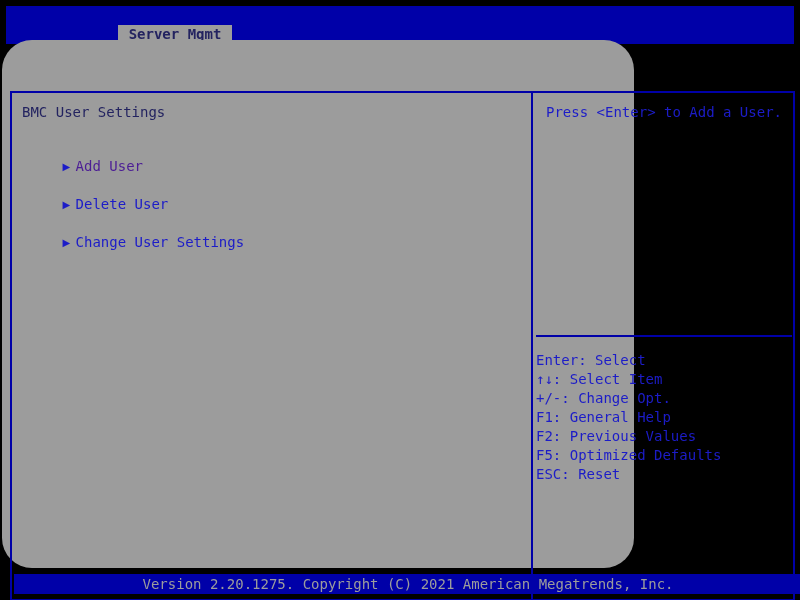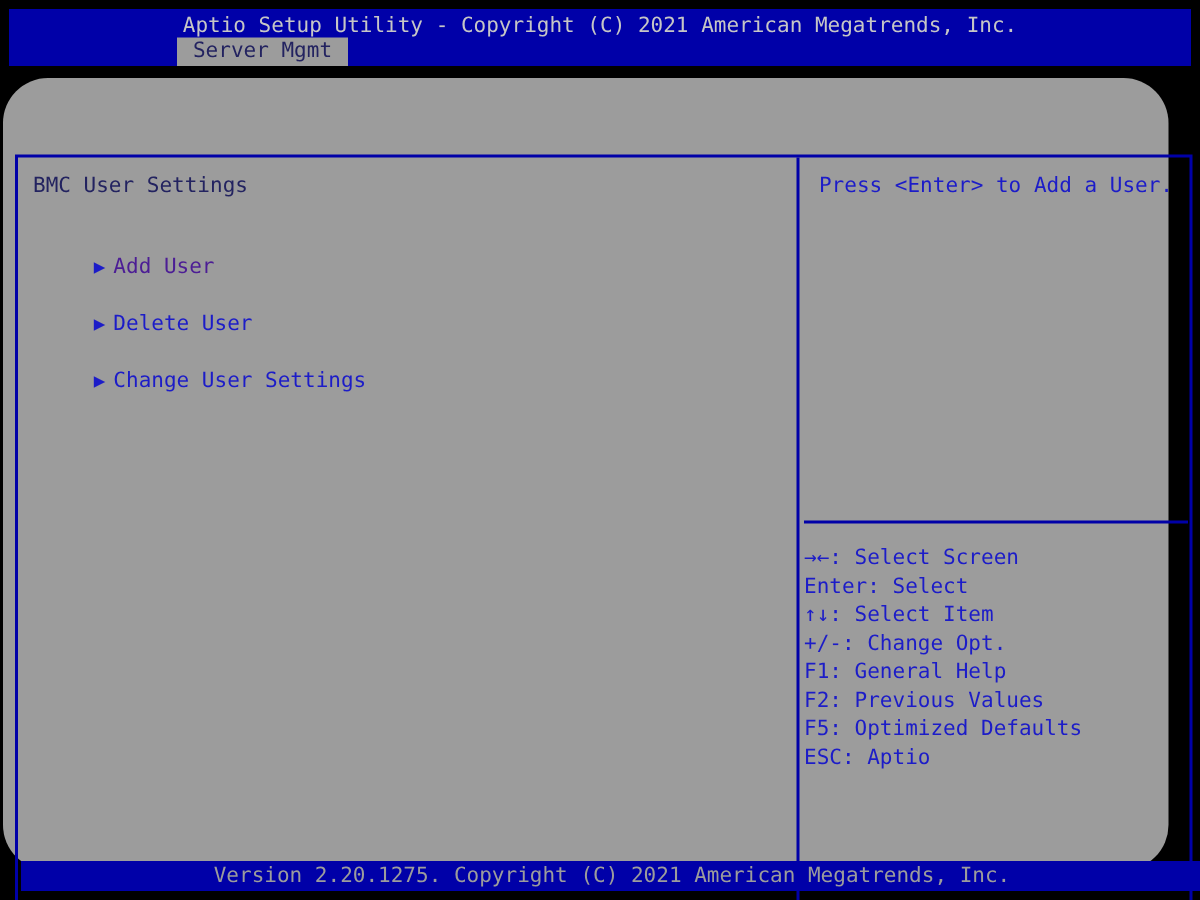--- a/index.html
+++ b/index.html
@@ -14,24 +14,25 @@
     background:#0000A8;
   }
   .title-text{
     position:absolute;left:0;top:2px;width:100%;height:18px;line-height:18px;
     text-align:center;color:#C6C6C6;white-space:pre;
   }
   .tab{
     position:absolute;left:112px;top:19px;width:114px;height:19px;
     background:#9C9C9C;color:#232360;line-height:19px;text-align:center;
     white-space:pre;
+    font-weight:bold;
   }
   
   .body-area{
-    position:absolute;left:2px;top:52px;width:777px;height:528px;
+    position:absolute;left:2px;top:40px;width:632px;height:528px;
     background:#9C9C9C;
     border-radius:30px;
   }
   .panel{
     position:absolute;left:8px;top:51px;width:781px;height:506px;
     border:2px solid #0000A8;
   }
   .vdivider{
     position:absolute;left:529px;top:53px;width:2px;height:506px;
     background:#0000A8;
@@ -69,21 +70,20 @@
   }
   .footer-text{
     position:absolute;left:0;top:1px;width:100%;height:18px;line-height:18px;
     text-align:center;color:#9C9C9C;white-space:pre;
   }
 </style>
 </head>
 <body>
 
 <div class="titlebar">
-  <div class="title-text">Aptio Setup Utility - Copyright (C) 2021 American Megatrends, Inc.</div>
   <div class="tab">Server Mgmt</div>
 </div>
 
 <div class="body-area">
   <div class="panel"></div>
   <div class="vdivider"></div>
   <div class="hdivider"></div>
 
   <div class="heading">BMC User Settings</div>
 
@@ -95,26 +95,25 @@
       <span class="marker">▶</span><span class="lbl">Delete User</span>
     </div>
     <div class="menu-item" style="top:178px">
       <span class="marker">▶</span><span class="lbl">Change User Settings</span>
     </div>
   </div>
 
   <div class="item-help">Press &lt;Enter&gt; to Add a User.</div>
 
   <div class="hints">
-    <div class="hint-line">→←: Select Screen</div>
     <div class="hint-line">Enter: Select</div>
     <div class="hint-line">↑↓: Select Item</div>
     <div class="hint-line">+/-: Change Opt.</div>
     <div class="hint-line">F1: General Help</div>
     <div class="hint-line">F2: Previous Values</div>
     <div class="hint-line">F5: Optimized Defaults</div>
-    <div class="hint-line">ESC: Aptio</div>
+    <div class="hint-line">ESC: Reset</div>
   </div>
 </div>
 
 <div class="footerbar">
   <div class="footer-text">Version 2.20.1275. Copyright (C) 2021 American Megatrends, Inc.</div>
 </div>
 
 </body></html>

